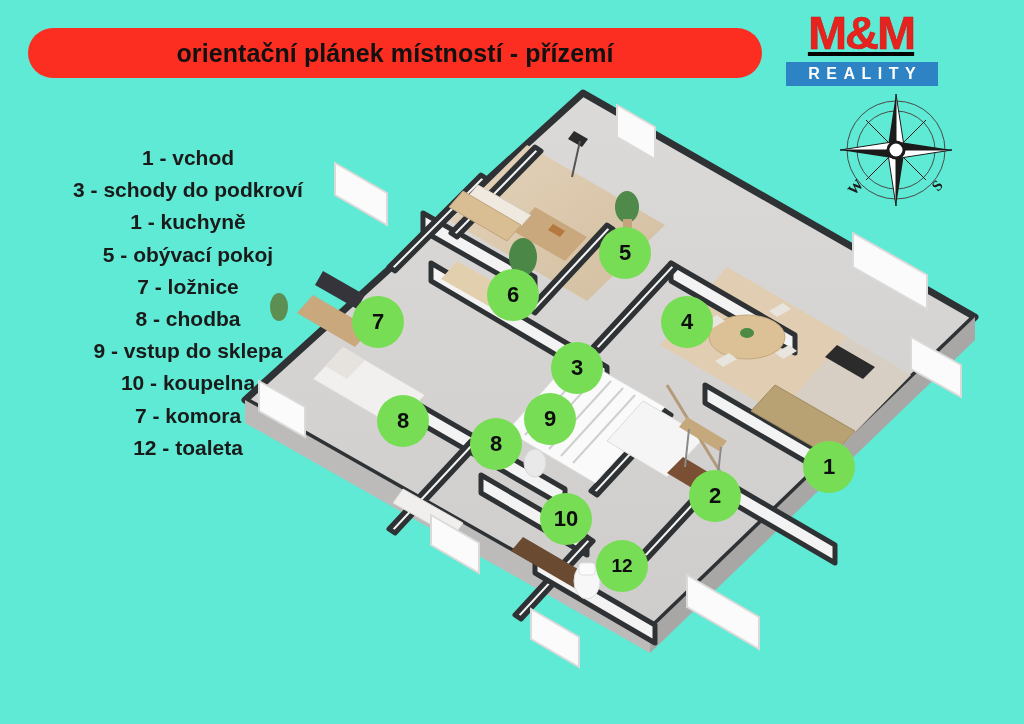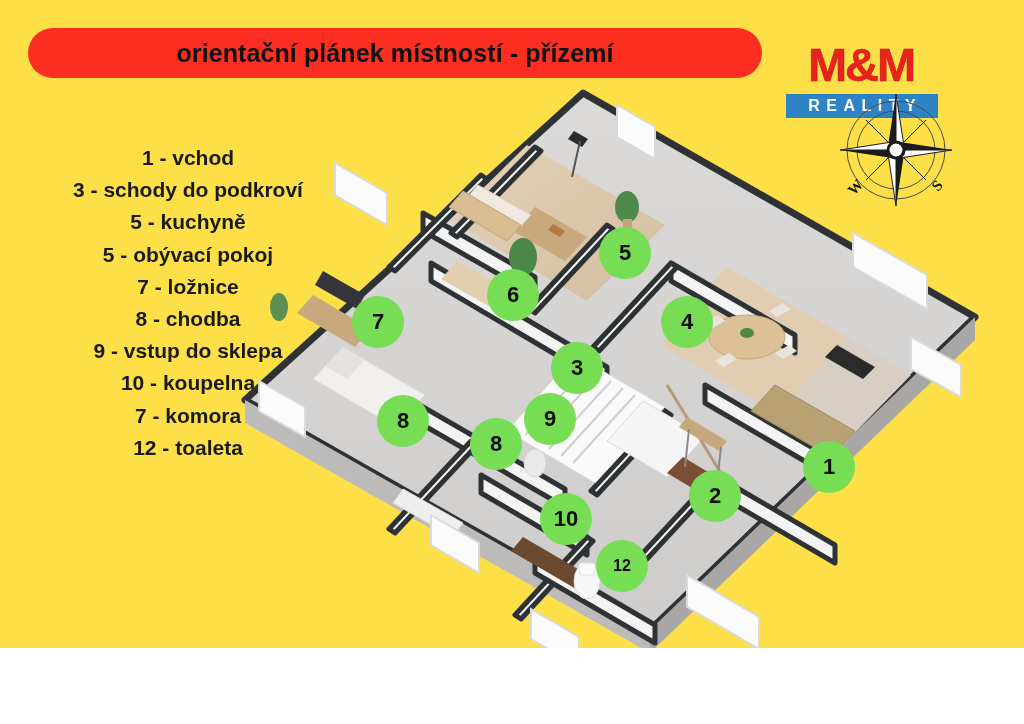--- a/index.html
+++ b/index.html
@@ -7,22 +7,22 @@
     margin: 0;
     padding: 0;
     background: #ffffff;
   }
   body {
     font-family: "Liberation Sans", "DejaVu Sans", sans-serif;
   }
   #page {
     position: relative;
     width: 1024px;
-    height: 648px;
-    background: #fde047;
+    height: 724px;
+    background: #5eead4;
     overflow: hidden;
   }
 
   
   #title-banner {
     position: absolute;
     left: 28px;
     top: 28px;
     width: 734px;
     height: 50px;
@@ -38,23 +38,24 @@
     font-weight: bold;
     letter-spacing: 0.1px;
     white-space: nowrap;
     font-family: "Liberation Sans", "DejaVu Sans", sans-serif;
   }
 
   
   #logo {
     position: absolute;
     left: 782px;
-    top: 40px;
+    top: 8px;
     width: 158px;
     height: 82px;
+    text-decoration: underline;
   }
   #logo-mm {
     font-size: 47px;
     font-weight: bold;
     color: #e8231e;
     letter-spacing: -2px;
     line-height: 50px;
     font-family: "Liberation Sans", "DejaVu Sans", sans-serif;
     text-align: center;
     width: 158px;
@@ -176,21 +177,21 @@
       </g>
       <circle cx="62" cy="62" r="8" fill="#ffffff" stroke="#1b1b1b" stroke-width="3"></circle>
       <text x="20" y="108" font-family="Liberation Serif, serif" font-size="15" font-weight="bold" fill="#1b1b1b" transform="rotate(-47 20 108)">W</text>
       <text x="104" y="104" font-family="Liberation Serif, serif" font-size="15" font-weight="bold" fill="#1b1b1b" transform="rotate(-47 104 104)">S</text>
     </svg>
   </div>
 
   <div id="legend">
     <div class="legend-item">1 - vchod</div>
     <div class="legend-item">3 - schody do podkroví</div>
-    <div class="legend-item">5 - kuchyně</div>
+    <div class="legend-item">1 - kuchyně</div>
     <div class="legend-item">5 - obývací pokoj</div>
     <div class="legend-item">7 - ložnice</div>
     <div class="legend-item">8 - chodba</div>
     <div class="legend-item">9 - vstup do sklepa</div>
     <div class="legend-item">10 - koupelna</div>
     <div class="legend-item">7 - komora</div>
     <div class="legend-item">12 - toaleta</div>
   </div>
 
   <div id="floorplan-wrap">
@@ -336,15 +337,15 @@
   <div class="room-badge" style="left:689px; top:470px;  width:52px; height:52px; font-size:22px;">2</div>
   <div class="room-badge" style="left:551px; top:342px;  width:52px; height:52px; font-size:22px;">3</div>
   <div class="room-badge" style="left:661px; top:296px;  width:52px; height:52px; font-size:22px;">4</div>
   <div class="room-badge" style="left:599px; top:227px;  width:52px; height:52px; font-size:22px;">5</div>
   <div class="room-badge" style="left:487px; top:269px;  width:52px; height:52px; font-size:22px;">6</div>
   <div class="room-badge" style="left:352px; top:296px;  width:52px; height:52px; font-size:22px;">7</div>
   <div class="room-badge" style="left:377px; top:395px;  width:52px; height:52px; font-size:22px;">8</div>
   <div class="room-badge" style="left:524px; top:393px;  width:52px; height:52px; font-size:22px;">9</div>
   <div class="room-badge" style="left:470px; top:418px;  width:52px; height:52px; font-size:22px;">8</div>
   <div class="room-badge" style="left:540px; top:493px;  width:52px; height:52px; font-size:22px;">10</div>
-  <div class="room-badge" style="left:596px; top:540px;  width:52px; height:52px; font-size:16px;">12</div>
+  <div class="room-badge" style="left:596px; top:540px;  width:52px; height:52px; font-size:19px;">12</div>
 
 </div>
 
 </body></html>

